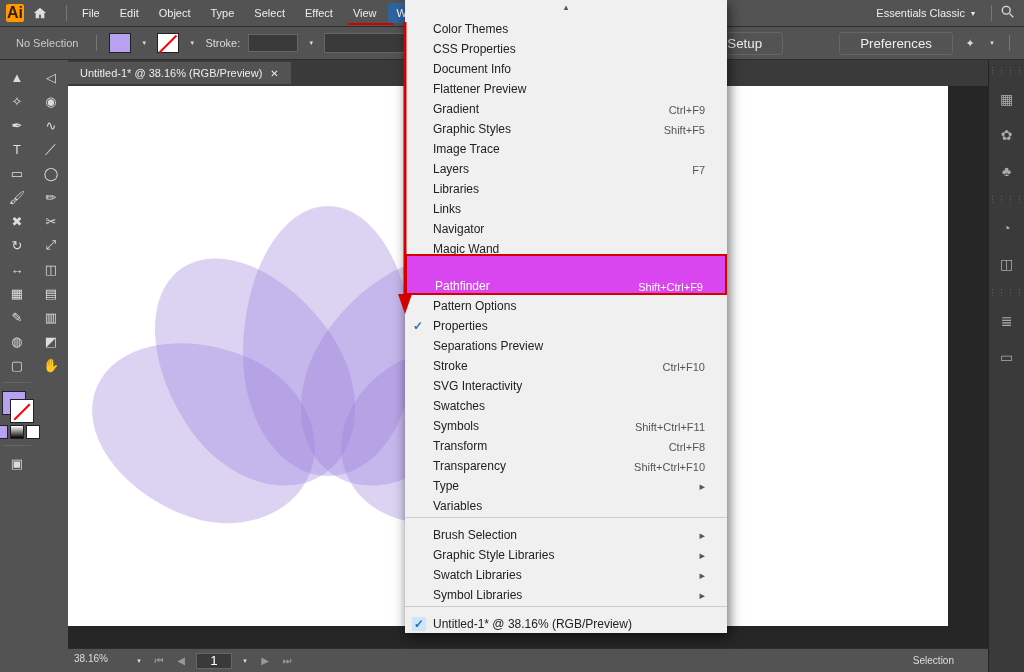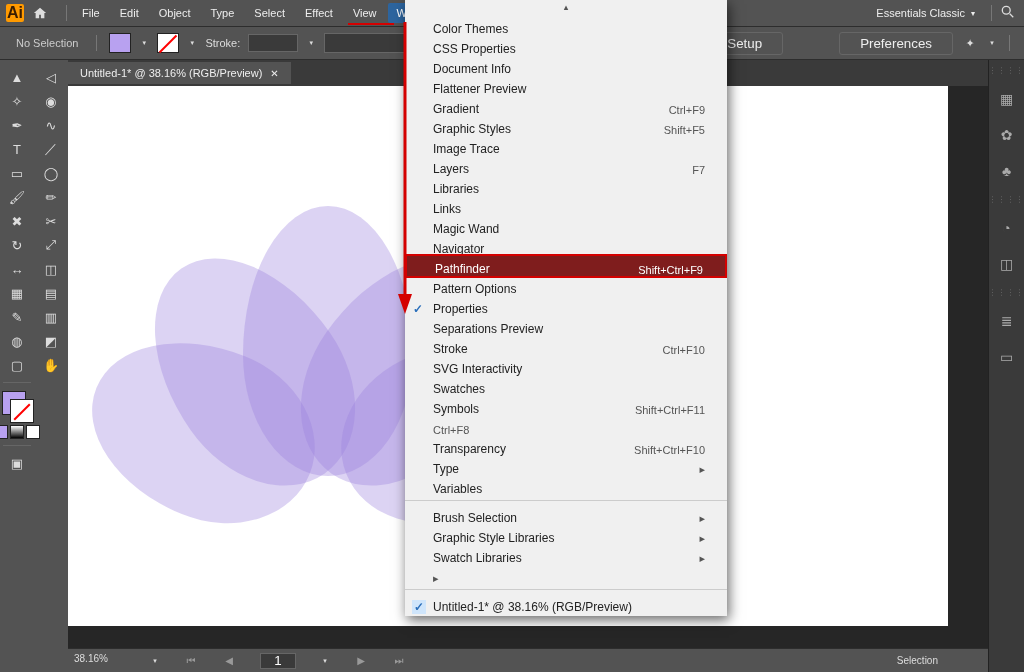--- a/index.html
+++ b/index.html
@@ -51,34 +51,34 @@
 
 .docarea { flex: 1; display: flex; flex-direction: column; background: #262626; }
 .doctab { height: 26px; background: #3a3a3a; display: flex; align-items: center; }
 .tab { padding: 5px 12px; background: #535353; color: #eee; display: flex; align-items: center; gap: 8px; }
 .tab .close-x { font-size: 10px; cursor: pointer; }
 .canvas-wrap { flex: 1; position: relative; background: #262626; display: flex; }
 .canvas { margin: 0 20px 0 0; width: 880px; height: 540px; background: #fff; position: relative; }
 .petal { position: absolute; border-radius: 50% 50% 50% 50% / 55% 55% 45% 45%; background: rgba(155,130,220,0.35); }
 
 
-.statusbar { height: 24px; background: #535353; border-top: 1px solid #2d2d2d; display: flex; align-items: center; padding: 0 6px; gap: 24px; font-size: 10px; color: #ddd; }
+.statusbar { height: 24px; background: #535353; border-top: 1px solid #2d2d2d; display: flex; align-items: center; padding: 0 6px; gap: 8px; font-size: 10px; color: #ddd; }
 .zoom-box { width: 52px; height: 16px; display: inline-block; }
 .pg-input { width: 36px; height: 16px; border: 1px solid #666; background: #3a3a3a; color: #fff; text-align: center; }
 .nav-btn { width: 14px; text-align: center; color: #999; cursor: pointer; }
 
 
 .rightpanels { width: 36px; background: #3a3a3a; display: flex; flex-direction: column; align-items: center; padding-top: 6px; gap: 12px; border-left: 1px solid #222; }
 .panel-icon { width: 24px; height: 24px; color: #aaa; display: flex; align-items: center; justify-content: center; font-size: 14px; cursor: pointer; }
 .drag-dots { color: #666; font-size: 8px; letter-spacing: 1px; }
 
 
 .dropdown { position: absolute; left: 405px; top: 0; width: 322px; background: #f0f0f0; color: #222; box-shadow: 2px 4px 12px rgba(0,0,0,.6); z-index: 100; font-size: 12px; padding: 2px 0; }
 .dd-row { display: flex; align-items: flex-end; height: 20px; padding: 0 22px 0 28px; cursor: pointer; position: relative; }
-.dd-row.highlighted { background: #7f1d1d; color: #fff; border: 2px solid #d40000; margin: -2px 0; height: 24px; }
+.dd-row.highlighted { background: #d946ef; color: #fff; border: 2px solid #d40000; margin: -2px 0; height: 41px; }
 .dd-row.checked::before { content: "✓"; position: absolute; left: 8px; color: #2a6fbb; font-weight: bold; }
 .dd-row.checked.open-doc::before { left: 7px; color: #2a6fbb; background:#cfe5fb; width:14px; text-align:center; }
 .dd-label { flex: 1; }
 .dd-short { color: #555; font-size: 11px; }
 .dd-row.highlighted .dd-short { color: #fff; }
 .dd-sep { height: 1px; background: #ccc; margin: 4px 0; }
 .scroll-tip { text-align: center; font-size: 9px; color: #555; height: 14px; }
 
 
 .annot-arrow { position: absolute; z-index: 200; pointer-events: none; }
@@ -264,24 +264,24 @@
         <span class="dd-label">Layers</span>
         <span class="dd-short">F7</span>
       </div>
       <div class="dd-row">
         <span class="dd-label">Libraries</span>
       </div>
       <div class="dd-row">
         <span class="dd-label">Links</span>
       </div>
       <div class="dd-row">
+        <span class="dd-label">Navigator</span>
+      </div>
+      <div class="dd-row">
         <span class="dd-label">Magic Wand</span>
-      </div>
-      <div class="dd-row">
-        <span class="dd-label">Navigator</span>
       </div>
       <div class="dd-row highlighted">
         <span class="dd-label">Pathfinder</span>
         <span class="dd-short">Shift+Ctrl+F9</span>
       </div>
       <div class="dd-row">
         <span class="dd-label">Pattern Options</span>
       </div>
       <div class="dd-row checked">
         <span class="dd-label">Properties</span>
@@ -297,20 +297,21 @@
         <span class="dd-label">SVG Interactivity</span>
       </div>
       <div class="dd-row">
         <span class="dd-label">Swatches</span>
       </div>
       <div class="dd-row">
         <span class="dd-label">Symbols</span>
         <span class="dd-short">Shift+Ctrl+F11</span>
       </div>
       <div class="dd-row">
+        <span class="dd-label">Transform</span>
         <span class="dd-short">Ctrl+F8</span>
       </div>
       <div class="dd-row">
         <span class="dd-label">Transparency</span>
         <span class="dd-short">Shift+Ctrl+F10</span>
       </div>
       <div class="dd-row">
         <span class="dd-label">Type</span>
         <span class="dd-short">▸</span>
       </div>
@@ -326,20 +327,21 @@
       </div>
       <div class="dd-row">
         <span class="dd-label">Graphic Style Libraries</span>
         <span class="dd-short">▸</span>
       </div>
       <div class="dd-row">
         <span class="dd-label">Swatch Libraries</span>
         <span class="dd-short">▸</span>
       </div>
       <div class="dd-row">
+        <span class="dd-label">Symbol Libraries</span>
         <span class="dd-short">▸</span>
       </div>
     </div>
   <div class="dd-sep"></div>
   <div class="dd-row checked open-doc">
     <span class="dd-label">Untitled-1* @ 38.16% (RGB/Preview)</span>
   </div>
 </div>
 
 <svg class="annot-arrow" style="left:398px;top:22px" width="14" height="294">

